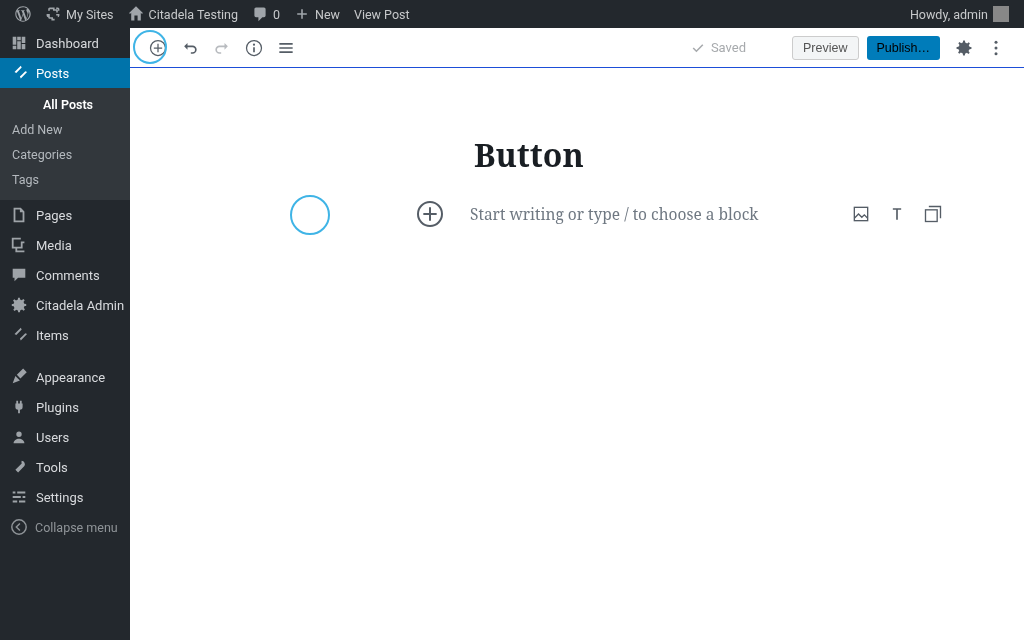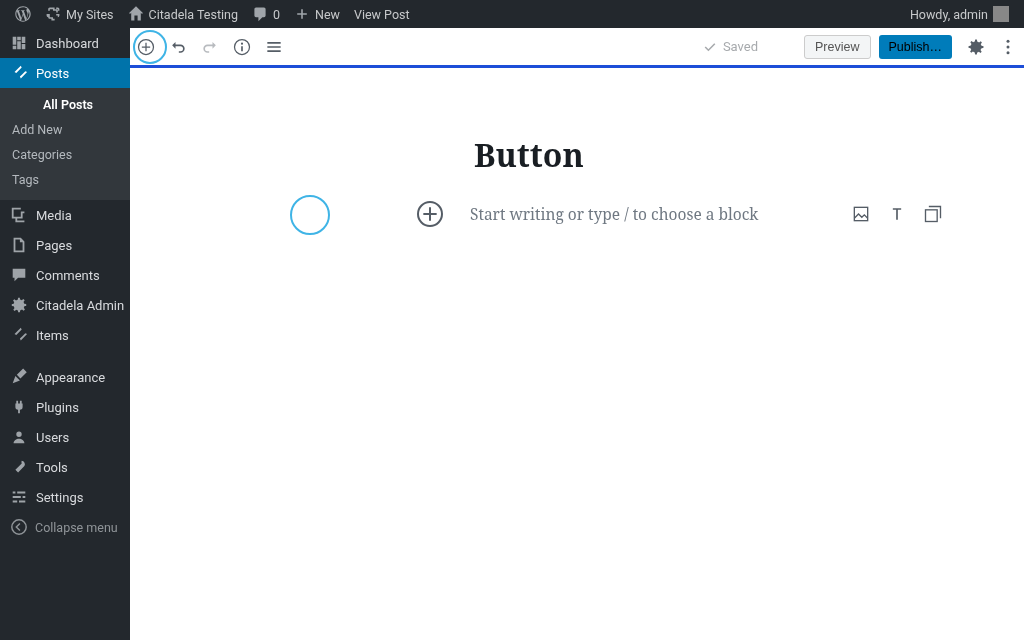--- a/index.html
+++ b/index.html
@@ -20,21 +20,21 @@
   .sidebar .menu-item.current svg { fill:#fff; }
   .sidebar .menu-item.current::after { content:""; position:absolute; right:-1px; top:50%; margin-top:-6px; border:6px solid transparent; border-right-color:#f1f1f1; }
   .sidebar .submenu { background:#32373c; padding:4px 0 8px 0; }
   .sidebar .submenu .sub-item { padding:5px 8px 5px 12px; color:#b4b9be; font-size:12.5px; cursor:pointer; }
   .sidebar .submenu .sub-item.current { color:#fff; font-weight:600;margin-left:31px; }
   .sidebar .sep { height:12px; }
   .sidebar .collapse { display:flex; align-items:center; gap:7px; padding:6px 8px 6px 10px; color:#8f9498; font-size:12.5px; cursor:pointer; }
   .sidebar .collapse svg { width:18px; height:18px; fill:#8f9498; }
 
   
-  .editor-header { position:absolute; left:130px; right:0; top:28px; height:40px; background:#fff; border-bottom:3px solid #1d4ed8; display:flex; align-items:center; padding:0 0; z-index:20; }
+  .editor-header { position:absolute; left:130px; right:0; top:28px; height:40px; background:#fff; border-bottom:1px solid #1d4ed8; display:flex; align-items:center; padding:0 12px; z-index:20; }
   .tbtn { width:28px; height:28px; display:flex; align-items:center; justify-content:center; margin:0 2px; cursor:pointer; border-radius:3px; }
   .tbtn svg { width:20px; height:20px; fill:#555d66; }
   .tbtn.disabled svg { fill:#b8bbbf; }
   .editor-header .spacer { flex:1; }
   .saved { color:#a7aaad; font-size:13px; display:flex; align-items:center; gap:5px; margin-right:10px; }
   .saved svg { width:16px; height:16px; fill:#a7aaad; }
   .btn-preview { background:#f3f5f6; border:1px solid #ccc; color:#555; padding:4px 10px; font-size:12.5px; border-radius:3px; cursor:pointer; margin-right:8px;margin-left:36px; }
   .btn-publish { background:#007cba; color:#000000; border:none; padding:5px 10px; font-size:12.5px; border-radius:3px; cursor:pointer; margin-right:8px; }
 
   
@@ -107,29 +107,29 @@
     <span>Posts</span>
   </div>
   <div class="submenu">
     <div class="sub-item current">All Posts</div>
     <div class="sub-item">Add New</div>
     <div class="sub-item">Categories</div>
     <div class="sub-item">Tags</div>
   </div>
   <div class="menu-item">
     <svg viewBox="0 0 20 20">
+        <path d="M4 2h8l4 4v12H4V2zm2 2v12h8V7h-3V4H6z"></path>
+      </svg>
+    <span>Pages</span>
+  </div>
+  <div class="menu-item">
+    <svg viewBox="0 0 20 20">
         <path d="M2 2h10v4h4v12H6v-4H2V2zm2 2v8h8V4H4zm4 12h8V8h-2v6H8v2z"></path>
       </svg>
     <span>Media</span>
-  </div>
-  <div class="menu-item">
-    <svg viewBox="0 0 20 20">
-        <path d="M4 2h8l4 4v12H4V2zm2 2v12h8V7h-3V4H6z"></path>
-      </svg>
-    <span>Pages</span>
   </div>
   <div class="menu-item">
     <svg viewBox="0 0 20 20">
         <path d="M3 3h14v10H9l-4 4v-4H3z"></path>
       </svg>
     <span>Comments</span>
   </div>
   <div class="menu-item">
     <svg viewBox="0 0 20 20">
         <path d="M10 6.5A3.5 3.5 0 1 0 10 13.5 3.5 3.5 0 1 0 10 6.5zM18 11v-2l-2.2-.4c-.2-.7-.4-1.3-.8-1.9l1.3-1.9-1.4-1.4-1.9 1.3c-.6-.4-1.2-.6-1.9-.8L11 2H9l-.4 2.2c-.7.2-1.3.4-1.9.8L4.8 3.7 3.4 5.1l1.3 1.9c-.4.6-.6 1.2-.8 1.9L2 9v2l2.2.4c.2.7.4 1.3.8 1.9l-1.3 1.9 1.4 1.4 1.9-1.3c.6.4 1.2.6 1.9.8L9 18h2l.4-2.2c.7-.2 1.3-.4 1.9-.8l1.9 1.3 1.4-1.4-1.3-1.9c.4-.6.6-1.2.8-1.9L18 11z"></path>

